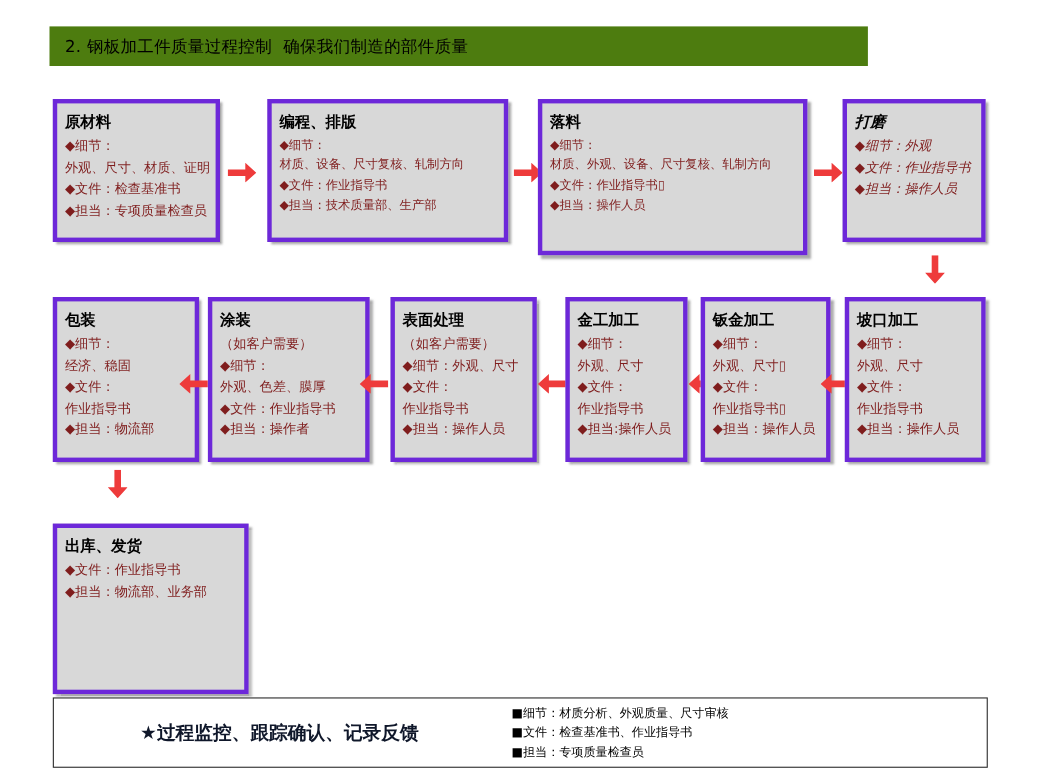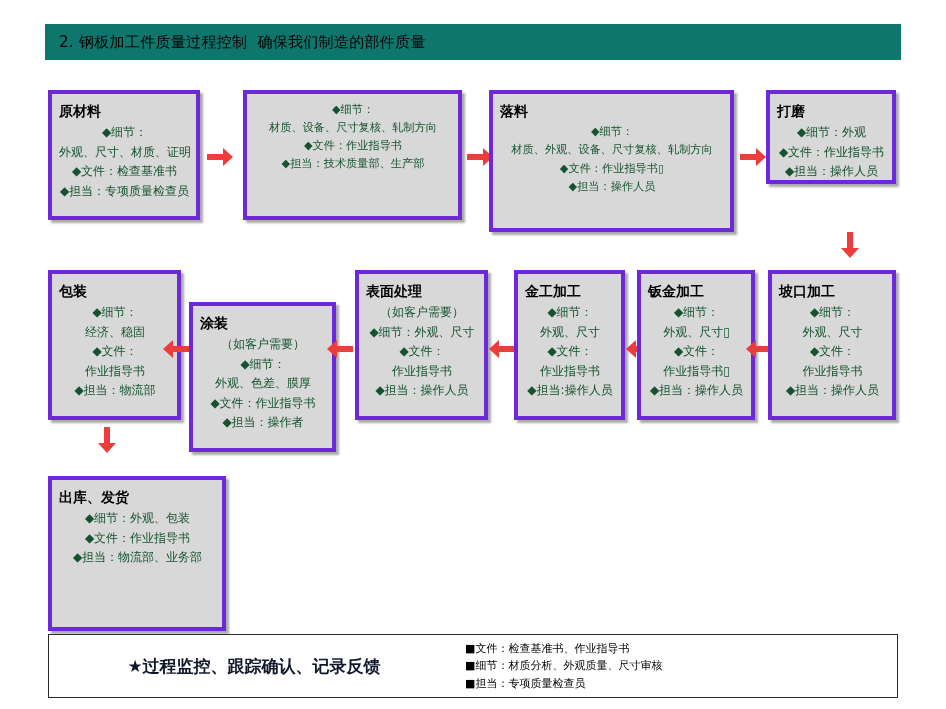--- a/index.html
+++ b/index.html
@@ -14,22 +14,22 @@
   #page {
     position: relative;
     width: 946px; height: 709px;
     background: #ffffff;
   }
 
   
   .title-banner {
     position: absolute;
     left: 45px; top: 24px;
-    width: 856px; height: 36px;
-    background: #0f766e;
+    width: 744px; height: 36px;
+    background: #4d7c0f;
     display: flex;
     align-items: center;
   }
   .title-text {
     padding-left: 14px;
     font-size: 15px;
     color: #000000;
     letter-spacing: 0.3px;
     white-space: pre;
   }
@@ -46,24 +46,23 @@
   .box .b-title {
     font-size: 14px;
     font-weight: bold;
     color: #000;
     line-height: 1.45;
     margin-bottom: 2px;
     white-space: nowrap;
   }
   .box .b-line {
     font-size: 12px;
-    color: #14532d;
+    color: #7f1d1d;
     line-height: 1.62;
     white-space: nowrap;
-    text-align: center;
   }
   .box.tight .b-line { font-size: 11.2px; }
 
   
   .arrow-r, .arrow-l {
     position: absolute;
     width: 26px; height: 18px;
   }
   .arrow-d {
     position: absolute;
@@ -117,20 +116,21 @@
     <div class="b-line">◆担当：专项质量检查员</div>
   </div>
 
   <div class="arrow-r" style="left:207px; top:148px;">
     <svg viewBox="0 0 26 18">
         <path d="M0 6 H16 V0 L26 9 L16 18 V12 H0 Z" fill="#EE3B3B"></path>
       </svg>
   </div>
 
   <div class="box tight" style="left:243px; top:90px; width:219px; height:130px;">
+    <div class="b-title">编程、排版</div>
     <div class="b-line">◆细节：</div>
     <div class="b-line">材质、设备、尺寸复核、轧制方向</div>
     <div class="b-line">◆文件：作业指导书</div>
     <div class="b-line">◆担当：技术质量部、生产部</div>
   </div>
 
   <div class="arrow-r" style="left:467px; top:148px;">
     <svg viewBox="0 0 26 18">
         <path d="M0 6 H16 V0 L26 9 L16 18 V12 H0 Z" fill="#EE3B3B"></path>
       </svg>
@@ -143,21 +143,21 @@
     <div class="b-line">◆文件：作业指导书▯</div>
     <div class="b-line">◆担当：操作人员</div>
   </div>
 
   <div class="arrow-r" style="left:740px; top:148px;">
     <svg viewBox="0 0 26 18">
         <path d="M0 6 H16 V0 L26 9 L16 18 V12 H0 Z" fill="#EE3B3B"></path>
       </svg>
   </div>
 
-  <div class="box" style="left:766px; top:90px; width:130px; height:94px;">
+  <div class="box" style="left:766px; top:90px; width:130px; height:130px;font-style:italic;">
     <div class="b-title">打磨</div>
     <div class="b-line">◆细节：外观</div>
     <div class="b-line">◆文件：作业指导书</div>
     <div class="b-line">◆担当：操作人员</div>
   </div>
 
   <div class="arrow-d" style="left:841px; top:232px;">
     <svg viewBox="0 0 18 26">
         <path d="M6 0 H12 V16 H18 L9 26 L0 16 H6 Z" fill="#EE3B3B"></path>
       </svg>
@@ -171,21 +171,21 @@
     <div class="b-line">作业指导书</div>
     <div class="b-line">◆担当：物流部</div>
   </div>
 
   <div class="arrow-l" style="left:163px; top:340px;">
     <svg viewBox="0 0 26 18">
         <path d="M26 6 H10 V0 L0 9 L10 18 V12 H26 Z" fill="#EE3B3B"></path>
       </svg>
   </div>
 
-  <div class="box" style="left:189px; top:270px; width:147px; height:150px;margin-top:32px;">
+  <div class="box" style="left:189px; top:270px; width:147px; height:150px;">
     <div class="b-title">涂装</div>
     <div class="b-line">（如客户需要）</div>
     <div class="b-line">◆细节：</div>
     <div class="b-line">外观、色差、膜厚</div>
     <div class="b-line">◆文件：作业指导书</div>
     <div class="b-line">◆担当：操作者</div>
   </div>
 
   <div class="arrow-l" style="left:327px; top:340px;">
     <svg viewBox="0 0 26 18">
@@ -248,27 +248,26 @@
   </div>
 
   <div class="arrow-d" style="left:98px; top:427px;">
     <svg viewBox="0 0 18 26">
         <path d="M6 0 H12 V16 H18 L9 26 L0 16 H6 Z" fill="#EE3B3B"></path>
       </svg>
   </div>
 
   <div class="box" style="left:48px; top:476px; width:178px; height:155px;">
     <div class="b-title">出库、发货</div>
-    <div class="b-line">◆细节：外观、包装</div>
     <div class="b-line">◆文件：作业指导书</div>
     <div class="b-line">◆担当：物流部、业务部</div>
   </div>
 
   <div class="footer">
     <div class="footer-main">★过程监控、跟踪确认、记录反馈</div>
     <div class="footer-notes">
+      <div class="f-line">■细节：材质分析、外观质量、尺寸审核</div>
       <div class="f-line">■文件：检查基准书、作业指导书</div>
-      <div class="f-line">■细节：材质分析、外观质量、尺寸审核</div>
       <div class="f-line">■担当：专项质量检查员</div>
     </div>
   </div>
 
 </div>
 
 </body></html>

